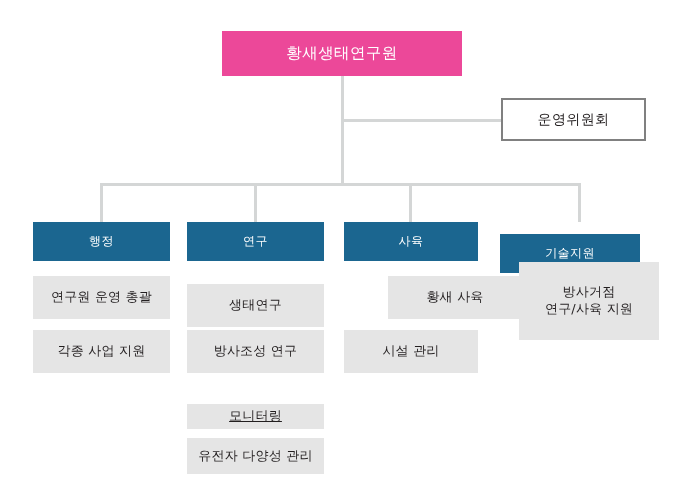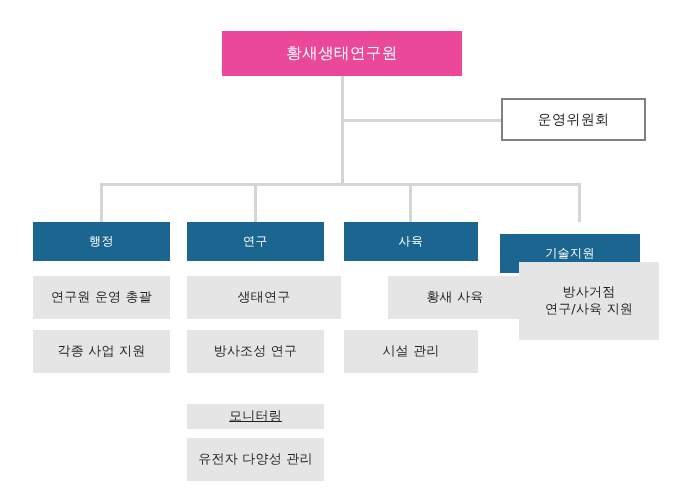--- a/index.html
+++ b/index.html
@@ -102,24 +102,24 @@
 
   <div class="box root-box">황새생태연구원</div>
 
   <div class="box committee-box">운영위원회</div>
 
   <div id="departments">
       <div class="box dept-head" style="left: 33px; top: 222px; width: 137px; height: 39px;">행정</div>
       <div class="box dept-item" style="left: 33px; top: 276px; width: 137px; height: 43px;">연구원 운영 총괄</div>
       <div class="box dept-item" style="left: 33px; top: 330px; width: 137px; height: 43px;">각종 사업 지원</div>
       <div class="box dept-head" style="left: 187px; top: 222px; width: 137px; height: 39px;">연구</div>
-      <div class="box dept-item" style="left: 187px; top: 276px; width: 154px; height: 43px;">생태연구</div>
+      <div class="box dept-item" style="left: 187px; top: 284px; width: 137px; height: 43px;">생태연구</div>
       <div class="box dept-item" style="left: 187px; top: 330px; width: 137px; height: 43px;">방사조성 연구</div>
       <div class="box dept-item" style="left: 187px; top: 404px; width: 137px; height: 25px; text-decoration: underline;">모니터링</div>
-      <div class="box dept-item" style="left: 187px; top: 438px; width: 137px; height: 43px;">유전자 다양성 관리</div>
+      <div class="box dept-item" style="left: 187px; top: 438px; width: 137px; height: 36px;">유전자 다양성 관리</div>
       <div class="box dept-head" style="left: 344px; top: 222px; width: 134px; height: 39px;">사육</div>
       <div class="box dept-item" style="left: 344px; top: 276px; width: 134px; height: 43px; margin-left: 44px;">황새 사육</div>
       <div class="box dept-item" style="left: 344px; top: 330px; width: 134px; height: 43px;">시설 관리</div>
       <div class="box dept-head" style="left: 500px; top: 222px; width: 140px; height: 39px; margin-top: 12px;">기술지원</div>
       <div class="box dept-item" style="left: 500px; top: 262px; width: 140px; height: 78px; margin-left: 19px;">방사거점<br>연구/사육 지원</div>
     </div>
 
 </div>
 
 </body></html>

